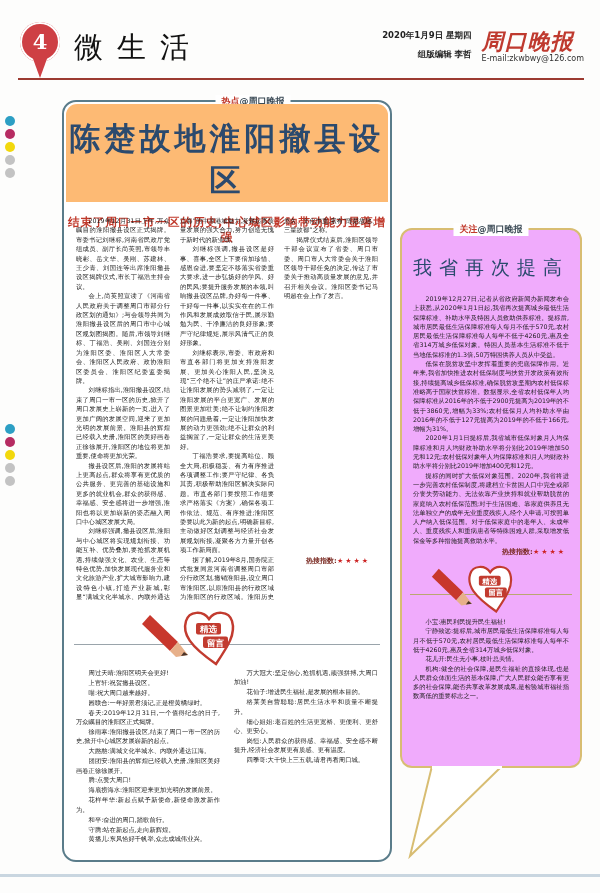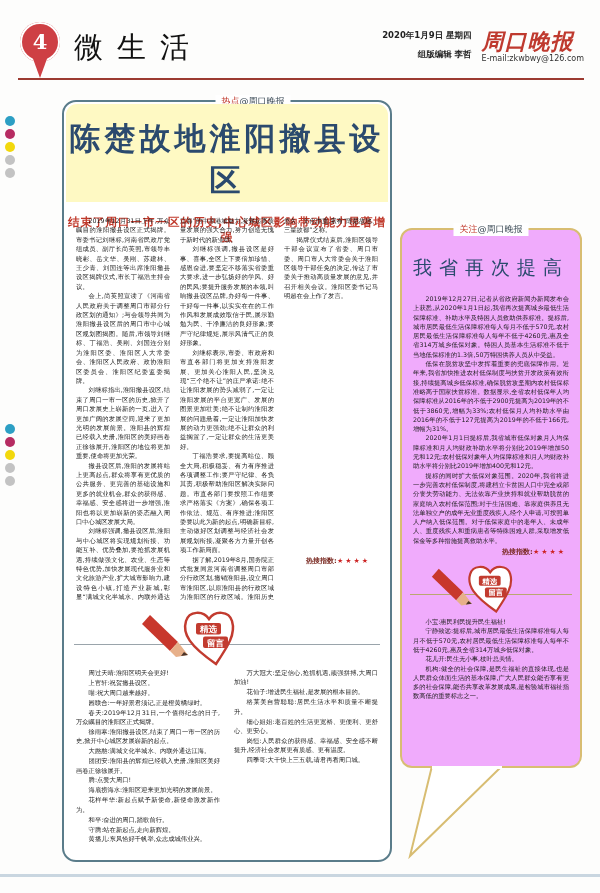--- a/index.html
+++ b/index.html
@@ -20,23 +20,23 @@
   .head-email{font-size:8px;color:#333;margin-top:2px;}
   .head-rule{position:absolute;left:18px;right:16px;top:78px;height:2px;background:#9c3a31;}
 
   
   .marks{position:absolute;left:5px;display:flex;flex-direction:column;gap:3px;}
   .marks span{width:10px;height:10px;border-radius:50%;display:block;}
   .m-c{background:#2d9fc4}.m-m{background:#b62c62}.m-y{background:#f2d80c}.m-k{background:#c3c3c3}
 
   
   .main-box{position:absolute;left:62px;top:100px;width:330px;height:762px;border:2px solid #5a7c8a;border-radius:14px;background:#fff;box-sizing:border-box;}
-  .box-tag{position:absolute;top:-7px;left:58%;transform:translateX(-50%);background:#fff;padding:0 6px;font-size:9px;font-weight:normal;white-space:nowrap;}
+  .box-tag{position:absolute;top:-7px;left:58%;transform:translateX(-50%);background:#fff;padding:0 6px;font-size:9px;font-weight:bold;white-space:nowrap;}
   .tag-red{color:#c0392b}.tag-dark{color:#3b4a55}
-  .title-band{position:absolute;left:2px;right:2px;top:2px;height:98px;background:#fef9c3;border-radius:11px 11px 0 0;}
+  .title-band{position:absolute;left:2px;right:2px;top:2px;height:98px;background:#fdba74;border-radius:11px 11px 0 0;}
   .main-title{margin:0;padding-top:14px;text-align:center;font-size:31px;font-weight:bold;letter-spacing:4px;color:#2b4a6e;font-family:"DejaVu Serif","Liberation Serif",serif;}
   .main-subtitle{margin-top:13px;text-align:center;font-size:11.5px;font-weight:bold;color:#c0392b;letter-spacing:1px;}
   .body-cols{position:absolute;left:12px;right:12px;top:114px;height:388px;columns:3;column-gap:10px;column-fill:auto;font-size:6.3px;line-height:9.4px;text-align:justify;color:#1c1c1c;overflow:hidden;}
   .body-cols p{margin:0;text-indent:2em;}
   .index-line{position:absolute;right:20px;top:454px;font-size:7px;color:#7a2a22;font-weight:bold;}
   .index-line .stars{color:#cc2222;letter-spacing:2px;}
   .divider{position:absolute;left:10px;right:10px;top:504px;height:62px;}
   .divider .rule{position:absolute;left:0;right:0;top:38px;height:1px;background:#9aa4ab;}
   .divider svg{position:absolute;top:0;}
   .main-box .divider svg{left:62px;}

